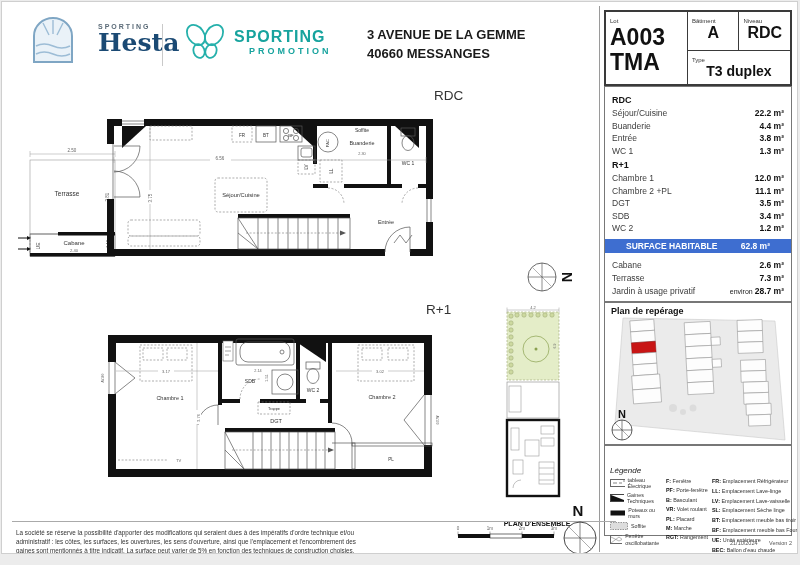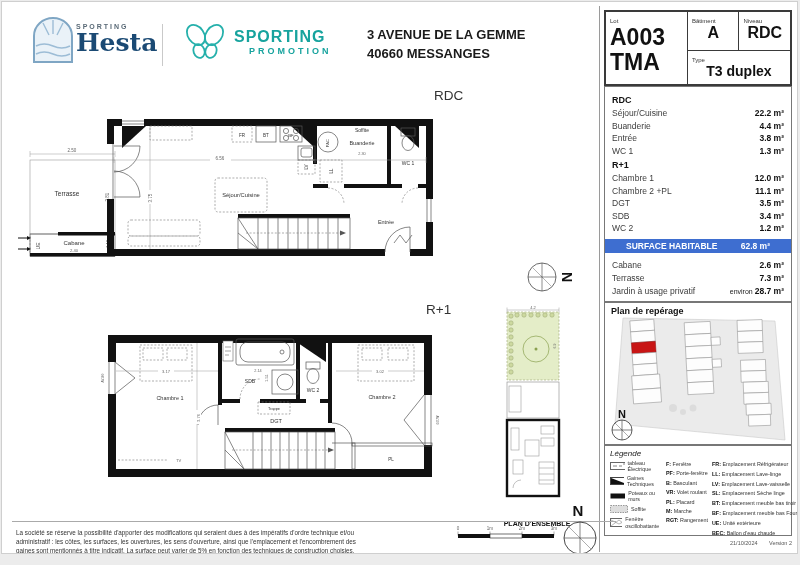--- a/index.html
+++ b/index.html
@@ -2,21 +2,21 @@
 <html><head>
 <meta charset="utf-8">
 <style>
   * { margin:0; padding:0; box-sizing:border-box; }
   html,body { width:800px; height:565px; }
   body { position:relative; background:#ececec; font-family:"Liberation Sans",sans-serif; color:#222; }
   .page { position:absolute; left:1px; top:1px; width:797px; height:553px; background:#fff; border:1px solid #cfcfcf; overflow:hidden; }
   .abs { position:absolute; }
 
   
-  .hesta { left:28px; top:12px; display:flex; align-items:center; gap:0; }
+  .hesta { left:28px; top:12px; display:flex; align-items:center; gap:22px; }
   .hesta-txt .small { font-size:7px; font-weight:bold; letter-spacing:2px; color:#5a6a77; }
   .hesta-txt .big { font-size:25px; font-weight:bold; font-family:"DejaVu Serif",serif; color:#1b4a74; line-height:1; }
   .logo-divider { left:160px; top:22px; height:42px; border-left:1px solid #c9c9c9; width:0; }
   .promo { left:182px; top:20px; display:flex; align-items:center; gap:8px; }
   .promo-txt .l1 { font-size:16px; font-weight:bold; letter-spacing:1px; color:#17a39e; line-height:1.1; }
   .promo-txt .l2 { font-size:9px; font-weight:bold; letter-spacing:3px; color:#17a39e;padding-left:15px; }
   .address { left:365px; top:24px; font-size:13px; font-weight:bold; color:#1a1a1a; line-height:1.45; }
 
   
   .side-sep { left:597px; top:4px; height:546px; border-left:1px solid #9a9a9a; width:0; }
@@ -37,21 +37,21 @@
   .srow { display:flex; justify-content:space-between; line-height:12.5px; color:#3c3c3c; }
   .srow b { color:#111;margin-left:12px; }
   .total-row { margin-top:4px; background:#3e6ed0; color:#fff; font-weight:bold; display:flex; justify-content:space-between; padding:2px 21px; font-size:8.5px; }
   .annex { padding:6px 7px 0 7px; }
   .annex .srow { line-height:13px; }
   .env { font-size:7px; font-weight:normal; color:#222; margin-right:2px; }
 
   .rep-box { left:602px; top:300px; width:188px; height:143px; border:1px solid #777; }
   .rep-title { font-size:9px; font-weight:bold; color:#111; padding:3px 6px 0 6px; }
 
-  .leg-box { left:602px; top:443px; width:188px; height:91px; border:1px solid #777; padding:3px 5px; }
+  .leg-box { left:602px; top:443px; width:188px; height:91px; border:1px solid #777; padding:20px 5px; }
   .leg-title { font-size:8px; font-style:italic; color:#222; margin-bottom:2px; }
   .leg-cols { display:flex; gap:4px; }
   .leg-sym { width:52px; }
   .leg-sym-row { display:flex; align-items:center; gap:3px; margin-bottom:3px; }
   .leg-sym-row .lbl { font-size:5.3px; color:#333; line-height:1.15; }
   .leg-list { font-size:5.4px; color:#333; }
   .leg-list .row { line-height:9.4px; white-space:nowrap; }
   .leg-list b { color:#111; }
   .col2 .row { line-height:9.8px; }
   .date-line { left:640px; top:538px; width:150px; text-align:right; font-size:5.5px; color:#555; }

